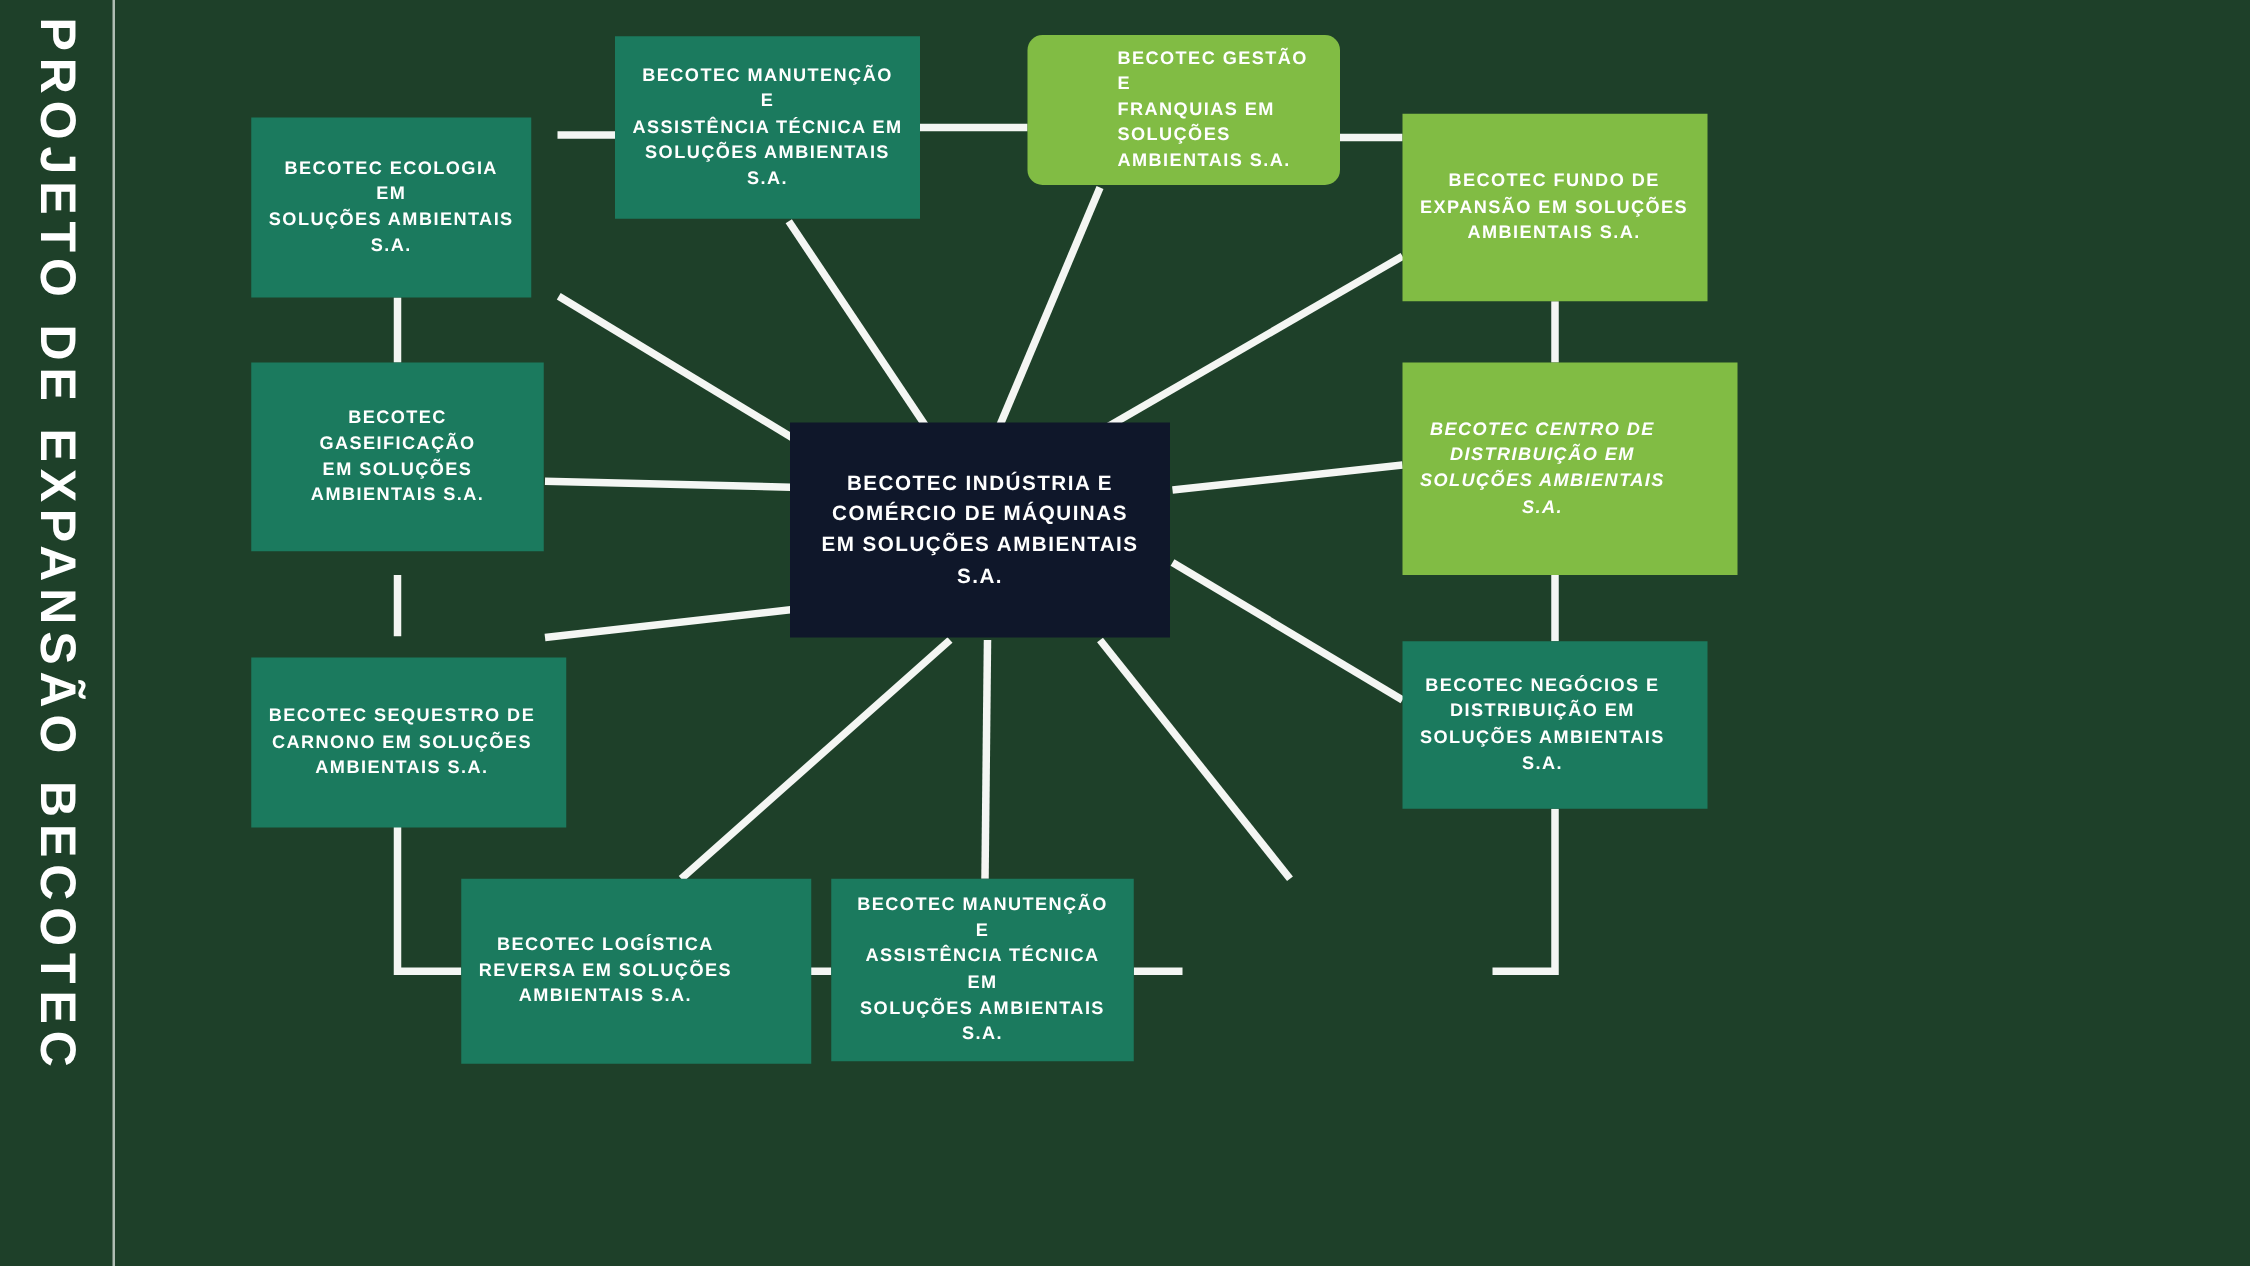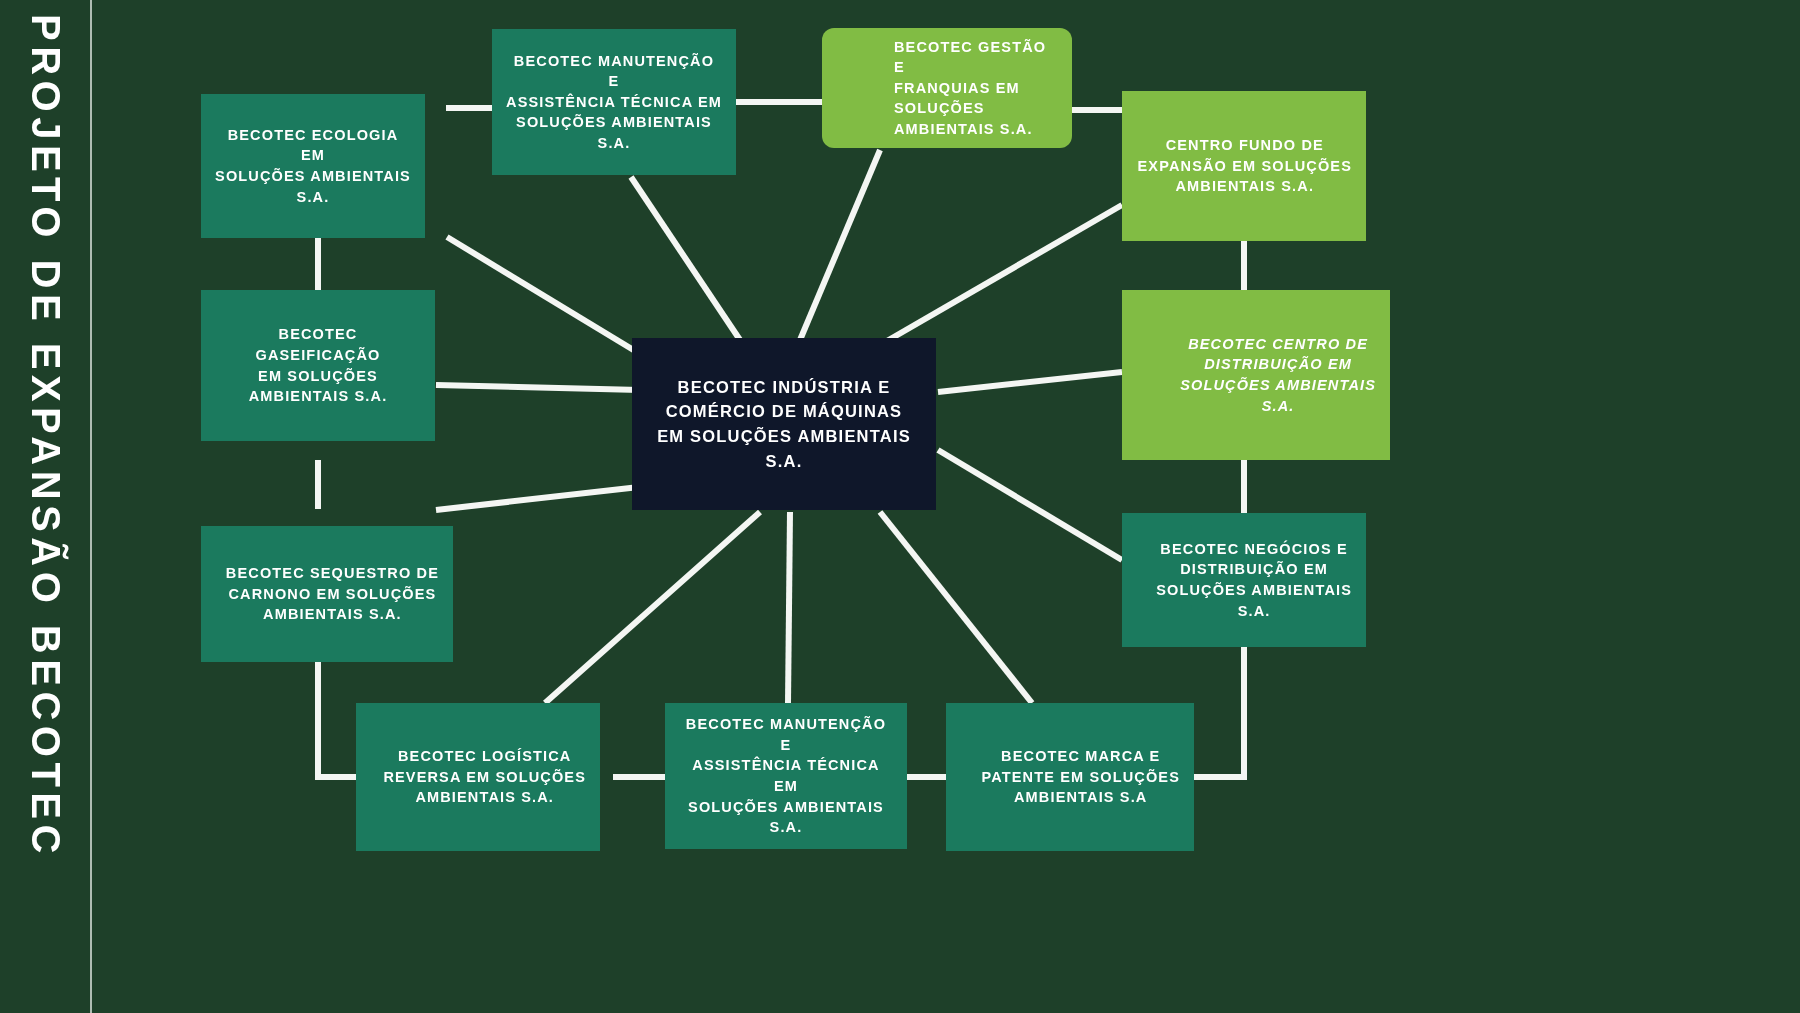--- a/index.html
+++ b/index.html
@@ -59,21 +59,21 @@
     stroke-width: 6;
     fill: none;
   }
 
   
   .node {
     position: absolute;
     box-sizing: border-box;
     display: flex;
     align-items: center;
-    justify-content: flex-end;
+    justify-content: flex-start;
     text-align: center;
     color: #ffffff;
     font-weight: 700;
     letter-spacing: 1.15px;
     line-height: 1.42;
     padding: 8px 14px;
     font-size: 14.5px;
   }
   .node.teal  { background: #1b7a5e; }
   .node.lime  { background: #81bc44; }
@@ -141,53 +141,48 @@
 S.A.</span>
   </div>
 
   <div class="node lime" style="left:822px; top:28px; width:250px; height:120px; justify-content:flex-start; text-align:left; padding-left:72px;border-radius:12px;">
     <span class="node-label">BECOTEC GESTÃO E
 FRANQUIAS EM SOLUÇÕES
 AMBIENTAIS S.A.</span>
   </div>
 
   <div class="node lime" style="left:1122px; top:91px; width:244px; height:150px;">
-    <span class="node-label">CENTRO FUNDO DE
+    <span class="node-label">BECOTEC FUNDO DE
 EXPANSÃO EM SOLUÇÕES
 AMBIENTAIS S.A.</span>
   </div>
 
   <div class="node lime" style="left:1122px; top:290px; width:268px; height:170px;font-style:italic;">
     <span class="node-label">BECOTEC CENTRO DE
 DISTRIBUIÇÃO EM
 SOLUÇÕES AMBIENTAIS
 S.A.</span>
   </div>
 
   <div class="node teal" style="left:1122px; top:513px; width:244px; height:134px;">
     <span class="node-label">BECOTEC NEGÓCIOS E
 DISTRIBUIÇÃO EM
 SOLUÇÕES AMBIENTAIS
 S.A.</span>
   </div>
 
-  <div class="node teal" style="left:946px; top:703px; width:248px; height:148px;">
-    <span class="node-label">BECOTEC MARCA E
-PATENTE EM SOLUÇÕES
-AMBIENTAIS S.A</span>
-  </div>
 
   <div class="node teal" style="left:665px; top:703px; width:242px; height:146px;">
     <span class="node-label">BECOTEC MANUTENÇÃO E
 ASSISTÊNCIA TÉCNICA EM
 SOLUÇÕES AMBIENTAIS
 S.A.</span>
   </div>
 
-  <div class="node teal" style="left:356px; top:703px; width:244px; height:148px;">
+  <div class="node teal" style="left:369px; top:703px; width:280px; height:148px;">
     <span class="node-label">BECOTEC LOGÍSTICA
 REVERSA EM SOLUÇÕES
 AMBIENTAIS S.A.</span>
   </div>
 
   <div class="node teal" style="left:201px; top:509px; width:252px; height:136px;margin-top:17px;">
     <span class="node-label">BECOTEC SEQUESTRO DE
 CARNONO EM SOLUÇÕES
 AMBIENTAIS S.A.</span>
   </div>

